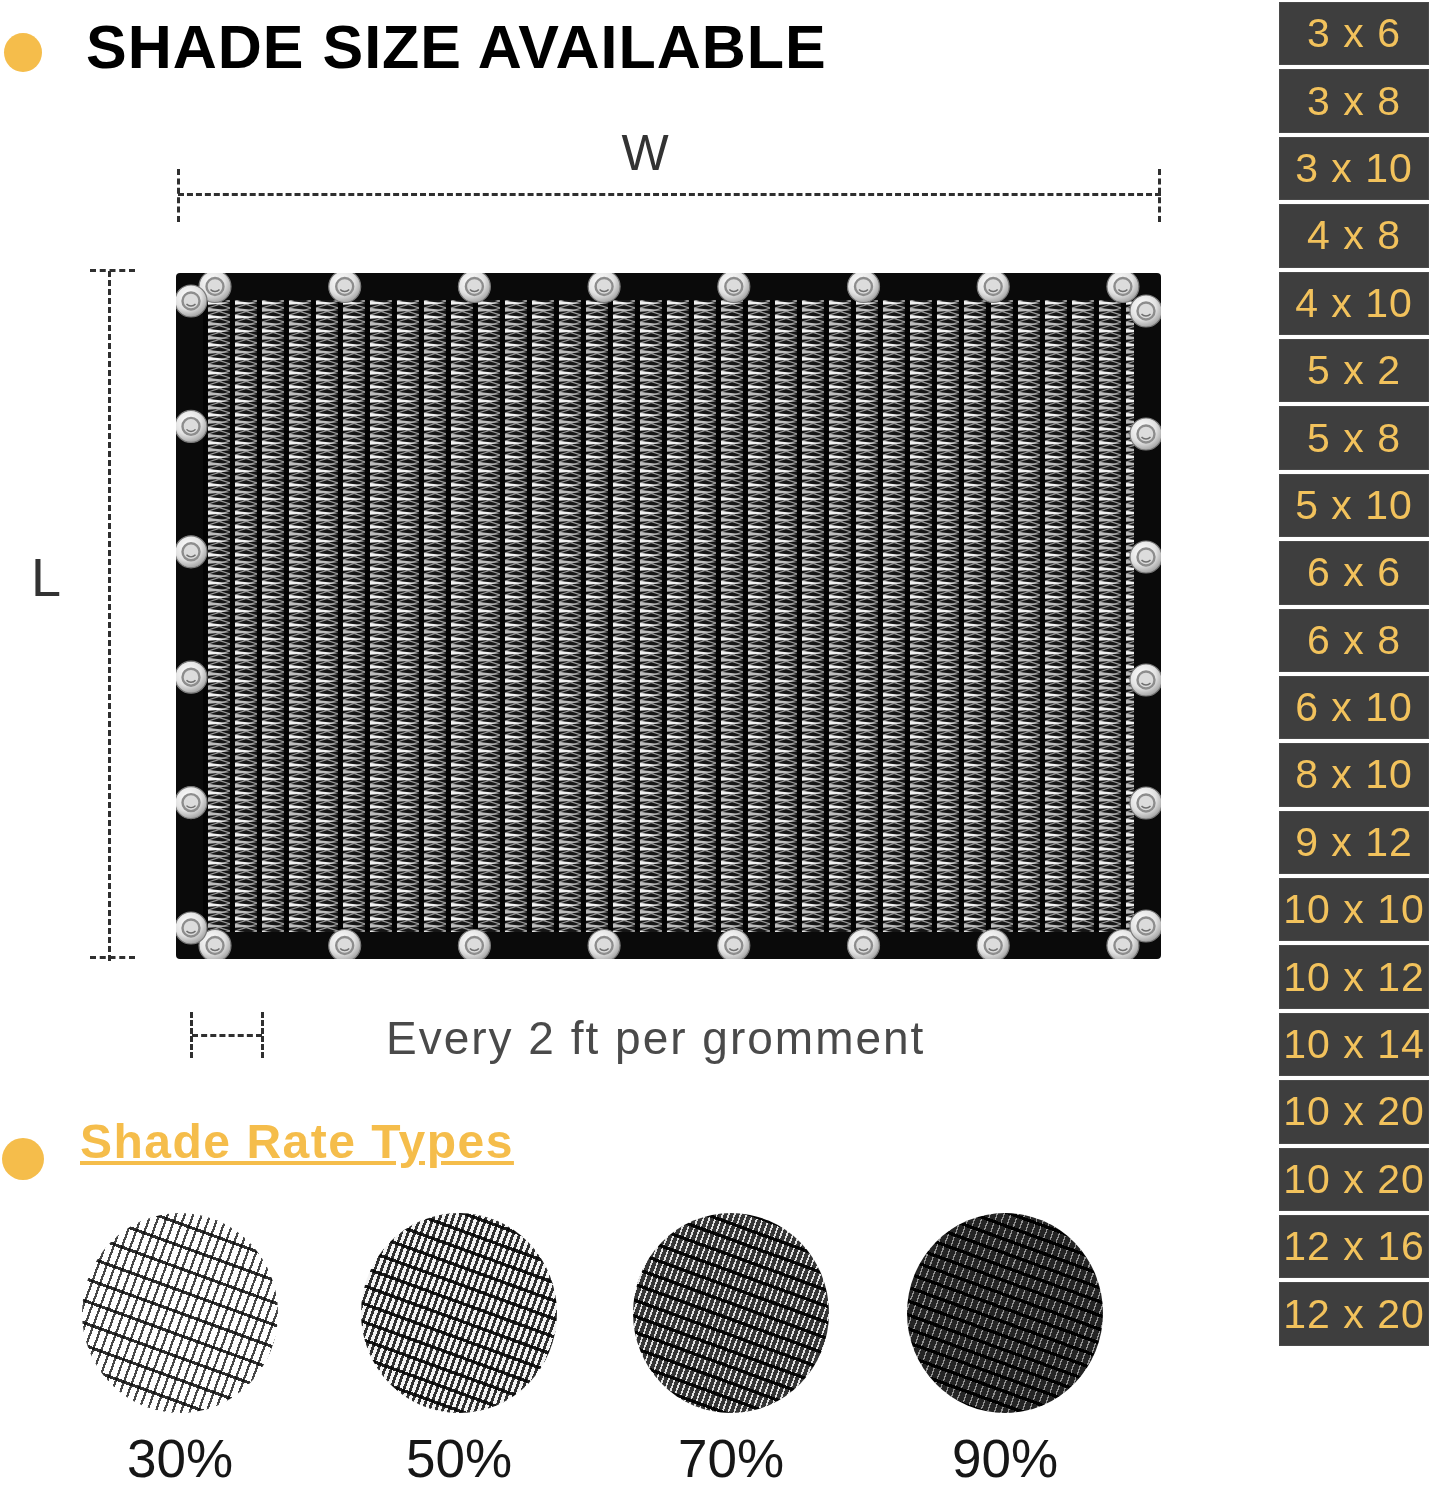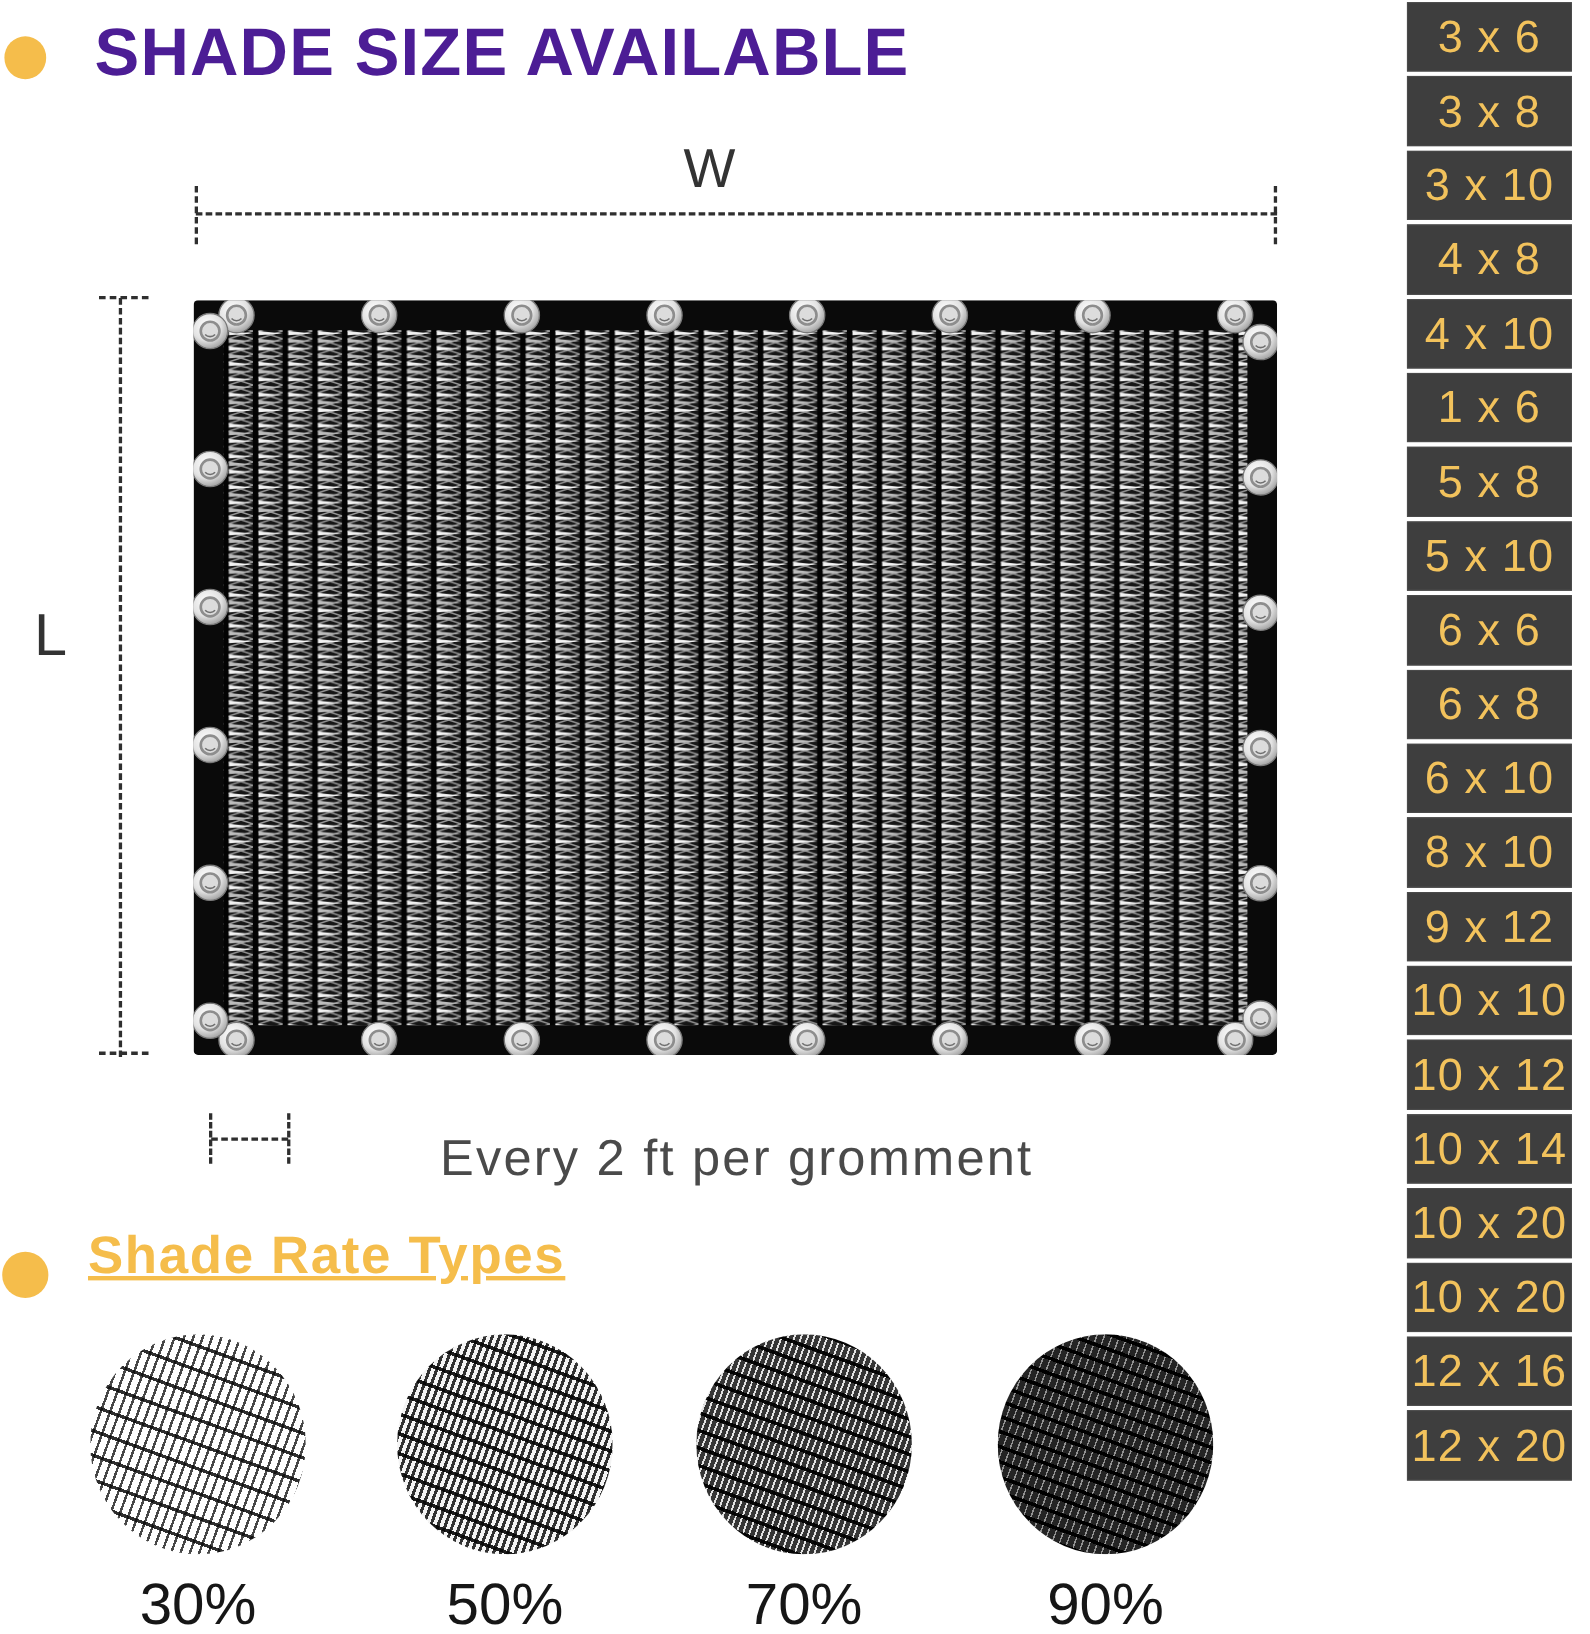--- a/index.html
+++ b/index.html
@@ -6,21 +6,21 @@
   .canvas{
     position:relative;width:1445px;height:1485px;background:#ffffff;overflow:hidden;
     font-family:"Liberation Sans", sans-serif;
   }
   
   .bullet{position:absolute;border-radius:50%;background:#F5BD4B;}
   .bullet1{left:4px;top:33px;width:38px;height:39px;}
   .bullet2{left:2px;top:1138px;width:42px;height:42px;}
   .title1{
     position:absolute;left:86px;top:12px;margin:0;
-    font-size:61px;font-weight:800;letter-spacing:1px;color:#4c1d95;white-space:nowrap;text-align:center;
+    font-size:61px;font-weight:800;letter-spacing:1px;color:#000000;white-space:nowrap;text-align:center;
   }
   .title2{
     position:absolute;left:80px;top:1114px;margin:0;
     font-size:48px;font-weight:800;letter-spacing:1.5px;color:#F5BD4B;white-space:nowrap;text-decoration:underline;
   }
   
   .dash-h{position:absolute;border-top:3px dashed #2f2f2f;height:0;}
   .dash-v{position:absolute;border-left:3px dashed #2f2f2f;width:0;}
   .w-line{left:178px;top:193px;width:983px;}
   .w-tick-l{left:177px;top:169px;height:53px;}
@@ -28,21 +28,21 @@
   .w-label{position:absolute;left:600px;top:124px;width:90px;text-align:center;
     font-size:50px;color:#333;font-weight:500;}
   .l-line{left:108px;top:271px;height:690px;}
   .l-tick-t{left:90px;top:269px;width:45px;}
   .l-tick-b{left:90px;top:956px;width:45px;}
   .l-label{position:absolute;left:16px;top:546px;width:60px;text-align:center;
     font-size:54px;color:#333;font-weight:500;}
   .m-line{left:192px;top:1034px;width:70px;}
   .m-tick-l{left:190px;top:1012px;height:46px;}
   .m-tick-r{left:261px;top:1012px;height:46px;}
-  .grommet-note{position:absolute;left:386px;top:1011px;margin:14px;
+  .grommet-note{position:absolute;left:386px;top:1011px;margin:0;
     font-size:46px;color:#4a4a4a;letter-spacing:2px;white-space:nowrap;font-weight:400;}
   
   .net{position:absolute;left:176px;top:273px;}
   
   .rate-circle{position:absolute;top:1213px;width:196px;height:200px;border-radius:50%;
     transform:translateX(-50%);}
   .rate-label{position:absolute;top:1428px;width:200px;transform:translateX(-50%);
     text-align:center;font-size:53px;color:#161616;font-weight:400;}
   .rate-30{background-color:#ffffff;background-image:
     repeating-linear-gradient(20deg, rgba(10,10,10,.85) 0 3px, transparent 3px 21px),
@@ -260,21 +260,21 @@
       <div class="rate-circle rate-90" style="left: 1005px;"></div>
       <div class="rate-label" style="left: 1005px;">90%</div>
     </div>
 
   <div class="size-list">
       <div class="size-box">3 x 6</div>
       <div class="size-box">3 x 8</div>
       <div class="size-box">3 x 10</div>
       <div class="size-box">4 x 8</div>
       <div class="size-box">4 x 10</div>
-      <div class="size-box">1 x 6</div>
+      <div class="size-box">5 x 2</div>
       <div class="size-box">5 x 8</div>
       <div class="size-box">5 x 10</div>
       <div class="size-box">6 x 6</div>
       <div class="size-box">6 x 8</div>
       <div class="size-box">6 x 10</div>
       <div class="size-box">8 x 10</div>
       <div class="size-box">9 x 12</div>
       <div class="size-box">10 x 10</div>
       <div class="size-box">10 x 12</div>
       <div class="size-box">10 x 14</div>

